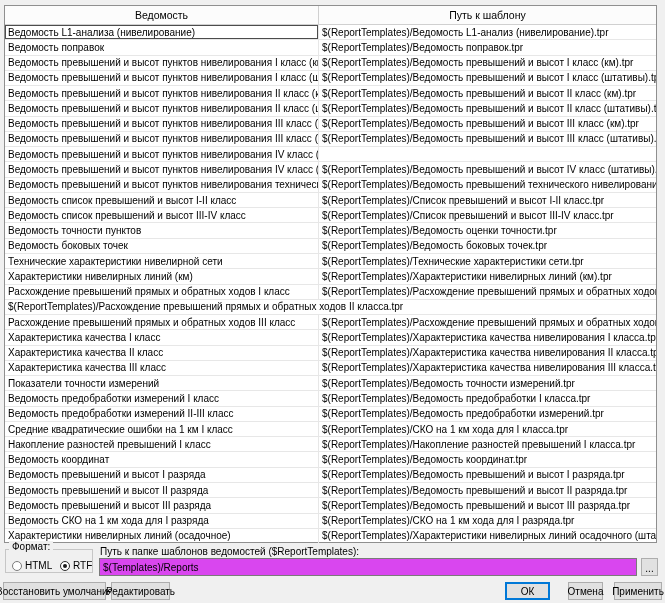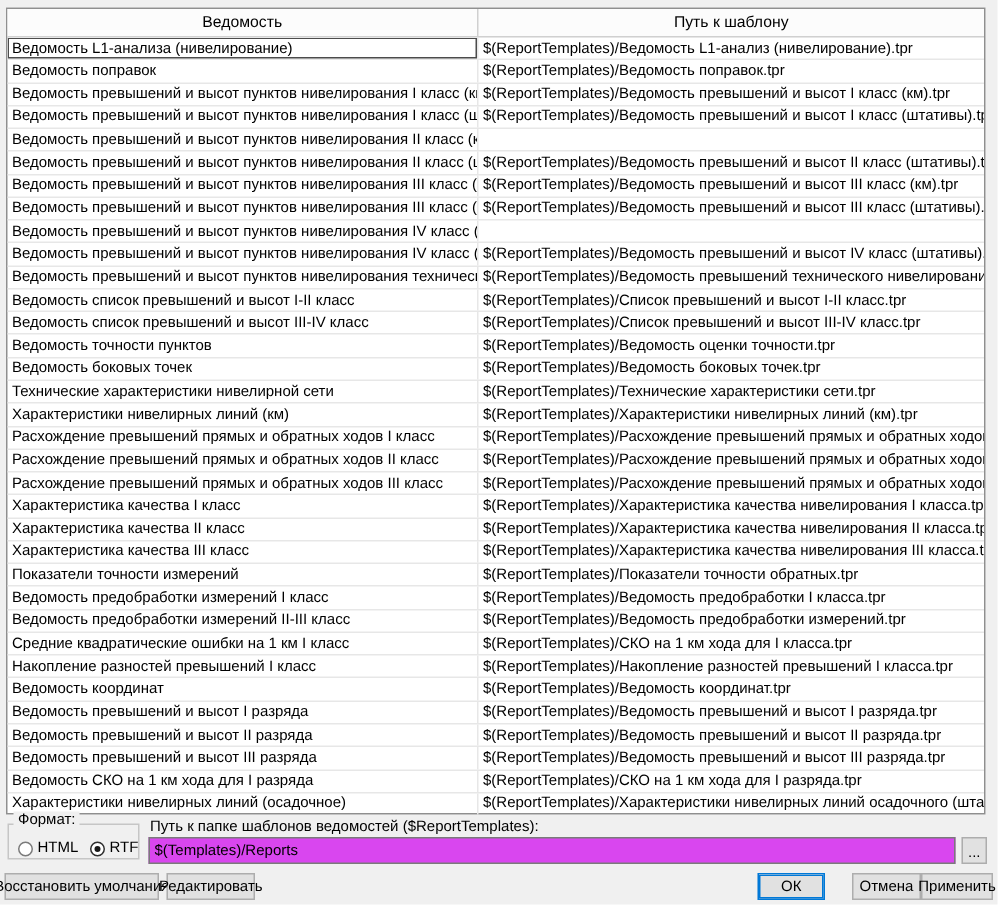--- a/index.html
+++ b/index.html
@@ -65,21 +65,21 @@
   
   .btn{
     position:absolute;top:582px;height:18px;
     background:#e1e1e1;border:1px solid #adadad;box-sizing:border-box;
     font-size:10px;display:flex;align-items:center;justify-content:center;
     white-space:nowrap;
   }
   .btn-restore{left:3px;width:103px;}
   .btn-edit{left:111px;width:59px;}
   .btn-ok{left:505px;width:45px;border-color:#0078d7;box-shadow:inset 0 0 0 1px #0078d7;}
-  .btn-cancel{left:568px;width:46px;}
+  .btn-cancel{left:568px;width:35px;}
   .btn-apply{left:614px;width:48px;}
 </style>
 </head>
 <body>
 
 <div class="grid">
   <div class="hdr">
     <div class="hdr-cell hdr-left">Ведомость</div>
     <div class="hdr-cell hdr-right">Путь к шаблону</div>
   </div>
@@ -95,20 +95,21 @@
       <div class="row">
         <div class="cell cell-left">Ведомость превышений и высот пунктов нивелирования I класс (км)</div>
         <div class="cell cell-right">$(ReportTemplates)/Ведомость превышений и высот I класс (км).tpr</div>
       </div>
       <div class="row">
         <div class="cell cell-left">Ведомость превышений и высот пунктов нивелирования I класс (штативы)</div>
         <div class="cell cell-right">$(ReportTemplates)/Ведомость превышений и высот I класс (штативы).tpr</div>
       </div>
       <div class="row">
         <div class="cell cell-left">Ведомость превышений и высот пунктов нивелирования II класс (км)</div>
+        <div class="cell cell-right">$(ReportTemplates)/Ведомость превышений и высот II класс (км).tpr</div>
       </div>
       <div class="row">
         <div class="cell cell-left">Ведомость превышений и высот пунктов нивелирования II класс (штативы)</div>
         <div class="cell cell-right">$(ReportTemplates)/Ведомость превышений и высот II класс (штативы).tpr</div>
       </div>
       <div class="row">
         <div class="cell cell-left">Ведомость превышений и высот пунктов нивелирования III класс (км)</div>
         <div class="cell cell-right">$(ReportTemplates)/Ведомость превышений и высот III класс (км).tpr</div>
       </div>
       <div class="row">
@@ -148,42 +149,41 @@
       </div>
       <div class="row">
         <div class="cell cell-left">Характеристики нивелирных линий (км)</div>
         <div class="cell cell-right">$(ReportTemplates)/Характеристики нивелирных линий (км).tpr</div>
       </div>
       <div class="row">
         <div class="cell cell-left">Расхождение превышений прямых и обратных ходов I класс</div>
         <div class="cell cell-right">$(ReportTemplates)/Расхождение превышений прямых и обратных ходов I класса.tpr</div>
       </div>
       <div class="row">
-        <div class="cell cell-left">Расхождение превышений прямых и обратных ходов II класс</div>
         <div class="cell cell-right">$(ReportTemplates)/Расхождение превышений прямых и обратных ходов II класса.tpr</div>
       </div>
       <div class="row">
         <div class="cell cell-left">Расхождение превышений прямых и обратных ходов III класс</div>
         <div class="cell cell-right">$(ReportTemplates)/Расхождение превышений прямых и обратных ходов III класса.tpr</div>
       </div>
       <div class="row">
         <div class="cell cell-left">Характеристика качества I класс</div>
         <div class="cell cell-right">$(ReportTemplates)/Характеристика качества нивелирования I класса.tpr</div>
       </div>
       <div class="row">
         <div class="cell cell-left">Характеристика качества II класс</div>
         <div class="cell cell-right">$(ReportTemplates)/Характеристика качества нивелирования II класса.tpr</div>
       </div>
       <div class="row">
         <div class="cell cell-left">Характеристика качества III класс</div>
         <div class="cell cell-right">$(ReportTemplates)/Характеристика качества нивелирования III класса.tpr</div>
       </div>
       <div class="row">
         <div class="cell cell-left">Показатели точности измерений</div>
-        <div class="cell cell-right">$(ReportTemplates)/Показатели точности обратных.tpr</div>
+        <div class="cell cell-right">$(ReportTemplates)/Ведомость точности измерений.tpr</div>
       </div>
       <div class="row">
         <div class="cell cell-left">Ведомость предобработки измерений I класс</div>
         <div class="cell cell-right">$(ReportTemplates)/Ведомость предобработки I класса.tpr</div>
       </div>
       <div class="row">
         <div class="cell cell-left">Ведомость предобработки измерений II-III класс</div>
         <div class="cell cell-right">$(ReportTemplates)/Ведомость предобработки измерений.tpr</div>
       </div>
       <div class="row">

